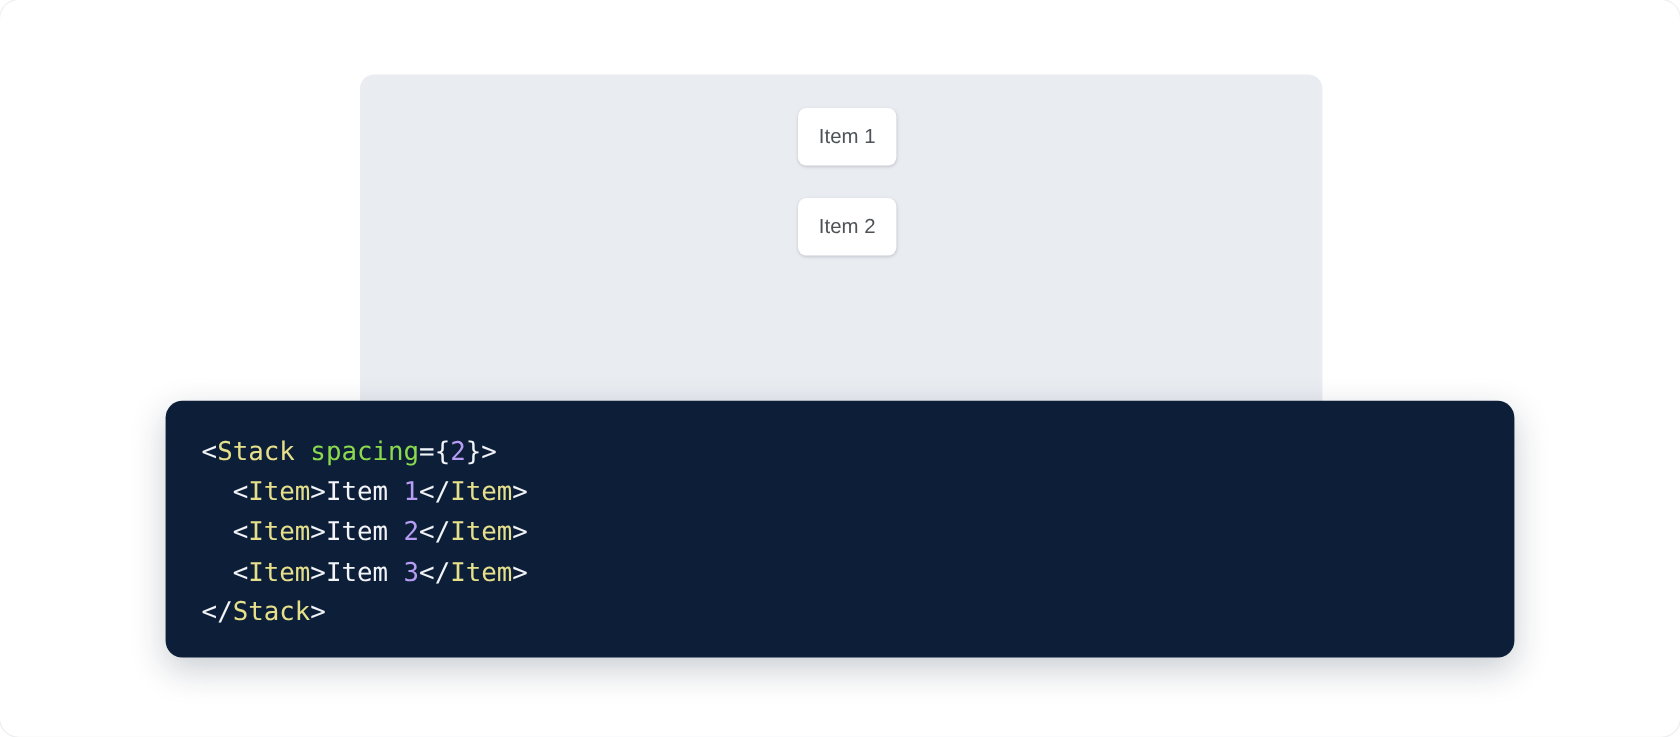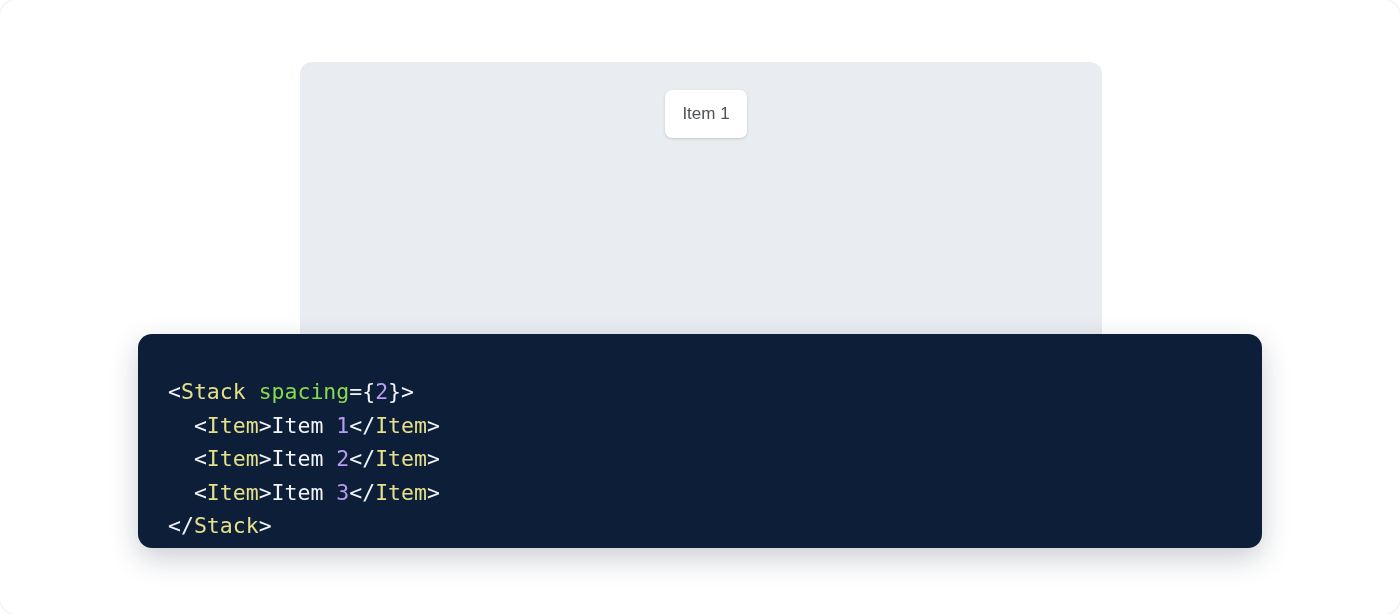--- a/index.html
+++ b/index.html
@@ -72,21 +72,21 @@
   
   #code-block {
     position: absolute;
     left: 138px;
     top: 334px;
     width: 1124px;
     height: 214px;
     background: #0c1e38;
     border-radius: 14px;
     box-sizing: border-box;
-    padding: 41px 30px;
+    padding: 26px 30px;
     box-shadow: 0 10px 28px rgba(13,30,56,0.22);
     overflow: hidden;
   }
 
   #code-content {
     margin: 0;
     font-family: "DejaVu Sans Mono", monospace;
     font-size: 21.5px;
     line-height: 33.6px;
     color: #f2f4f8;
@@ -103,20 +103,23 @@
 </head>
 <body>
 
 <div id="page-frame">
 
   <div id="preview-panel">
     <div id="stack-preview">
       <div class="stack-item">
         <span>Item 1</span>
       </div>
+      <div class="stack-item">
+        <span>Item 2</span>
+      </div>
     </div>
   </div>
 
   <div id="code-block">
     <pre id="code-content"><span><span class="tok-punct">&lt;</span><span class="tok-tag">Stack</span><span class="tok-punct"> </span><span class="tok-attr">spacing</span><span class="tok-punct">={</span><span class="tok-num">2</span><span class="tok-punct">}&gt;</span></span>
 <span><span>  </span><span class="tok-punct">&lt;</span><span class="tok-tag">Item</span><span class="tok-punct">&gt;</span><span class="tok-text">Item </span><span class="tok-num">1</span><span class="tok-punct">&lt;/</span><span class="tok-tag">Item</span><span class="tok-punct">&gt;</span></span>
 <span><span>  </span><span class="tok-punct">&lt;</span><span class="tok-tag">Item</span><span class="tok-punct">&gt;</span><span class="tok-text">Item </span><span class="tok-num">2</span><span class="tok-punct">&lt;/</span><span class="tok-tag">Item</span><span class="tok-punct">&gt;</span></span>
 <span><span>  </span><span class="tok-punct">&lt;</span><span class="tok-tag">Item</span><span class="tok-punct">&gt;</span><span class="tok-text">Item </span><span class="tok-num">3</span><span class="tok-punct">&lt;/</span><span class="tok-tag">Item</span><span class="tok-punct">&gt;</span></span>
 <span><span class="tok-punct">&lt;/</span><span class="tok-tag">Stack</span><span class="tok-punct">&gt;</span></span></pre>
   </div>

